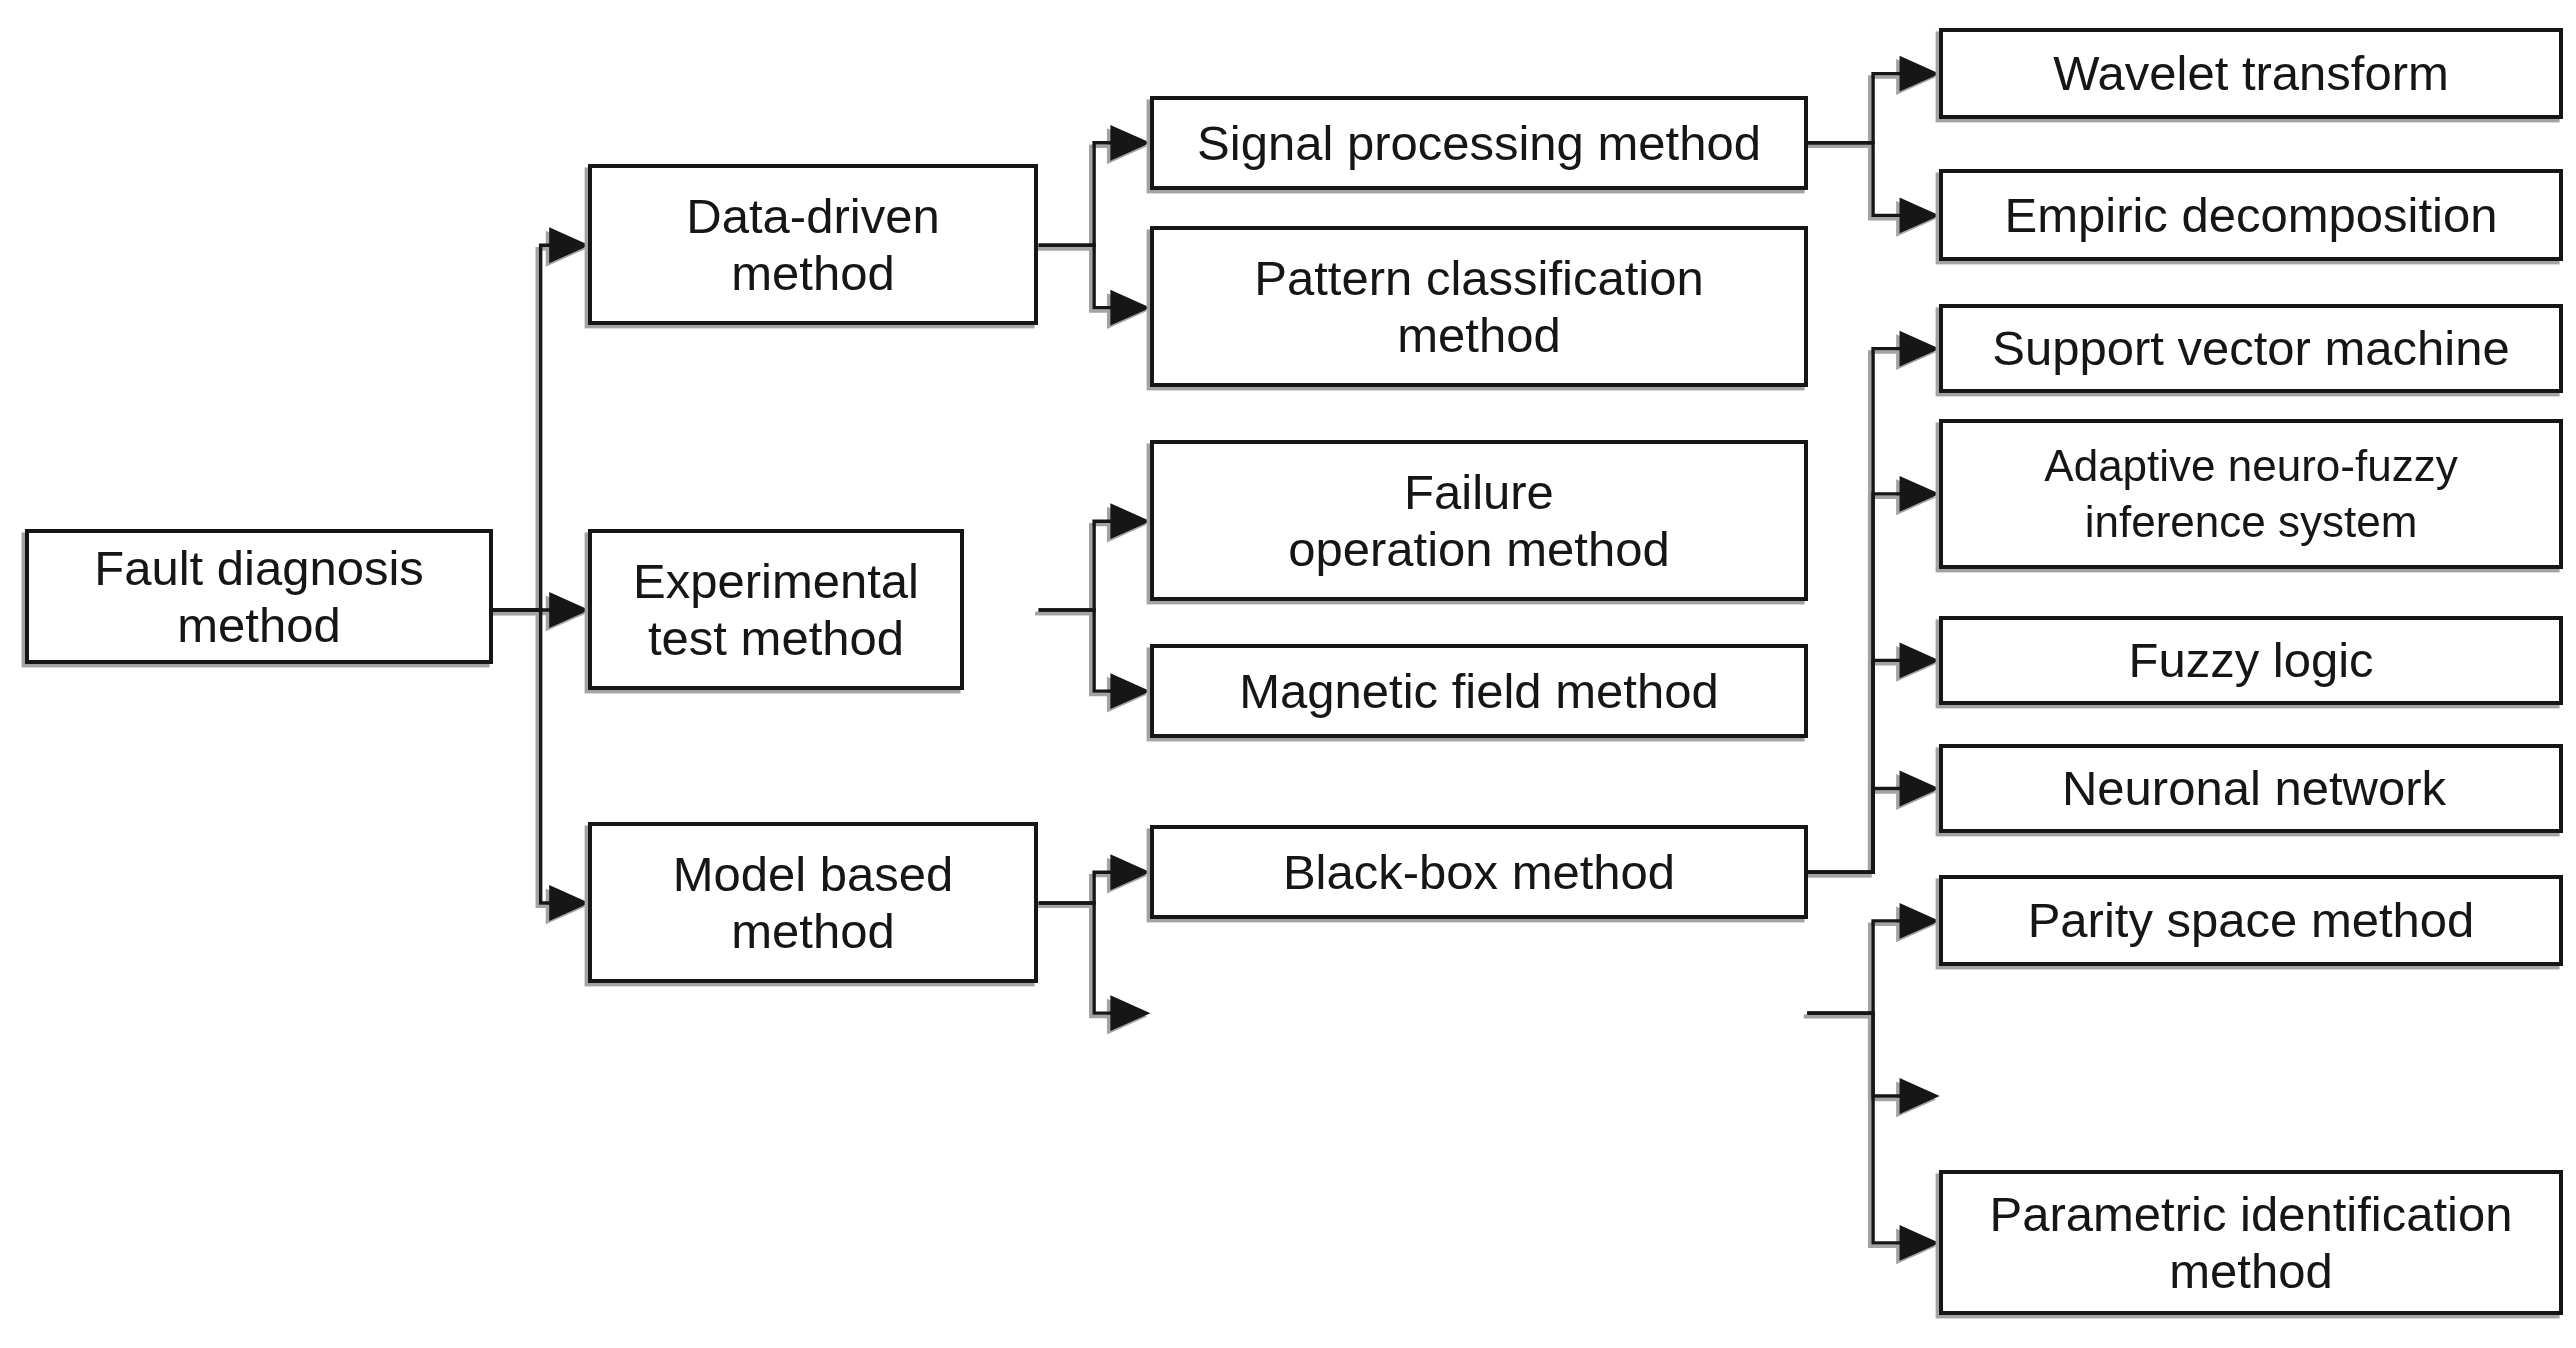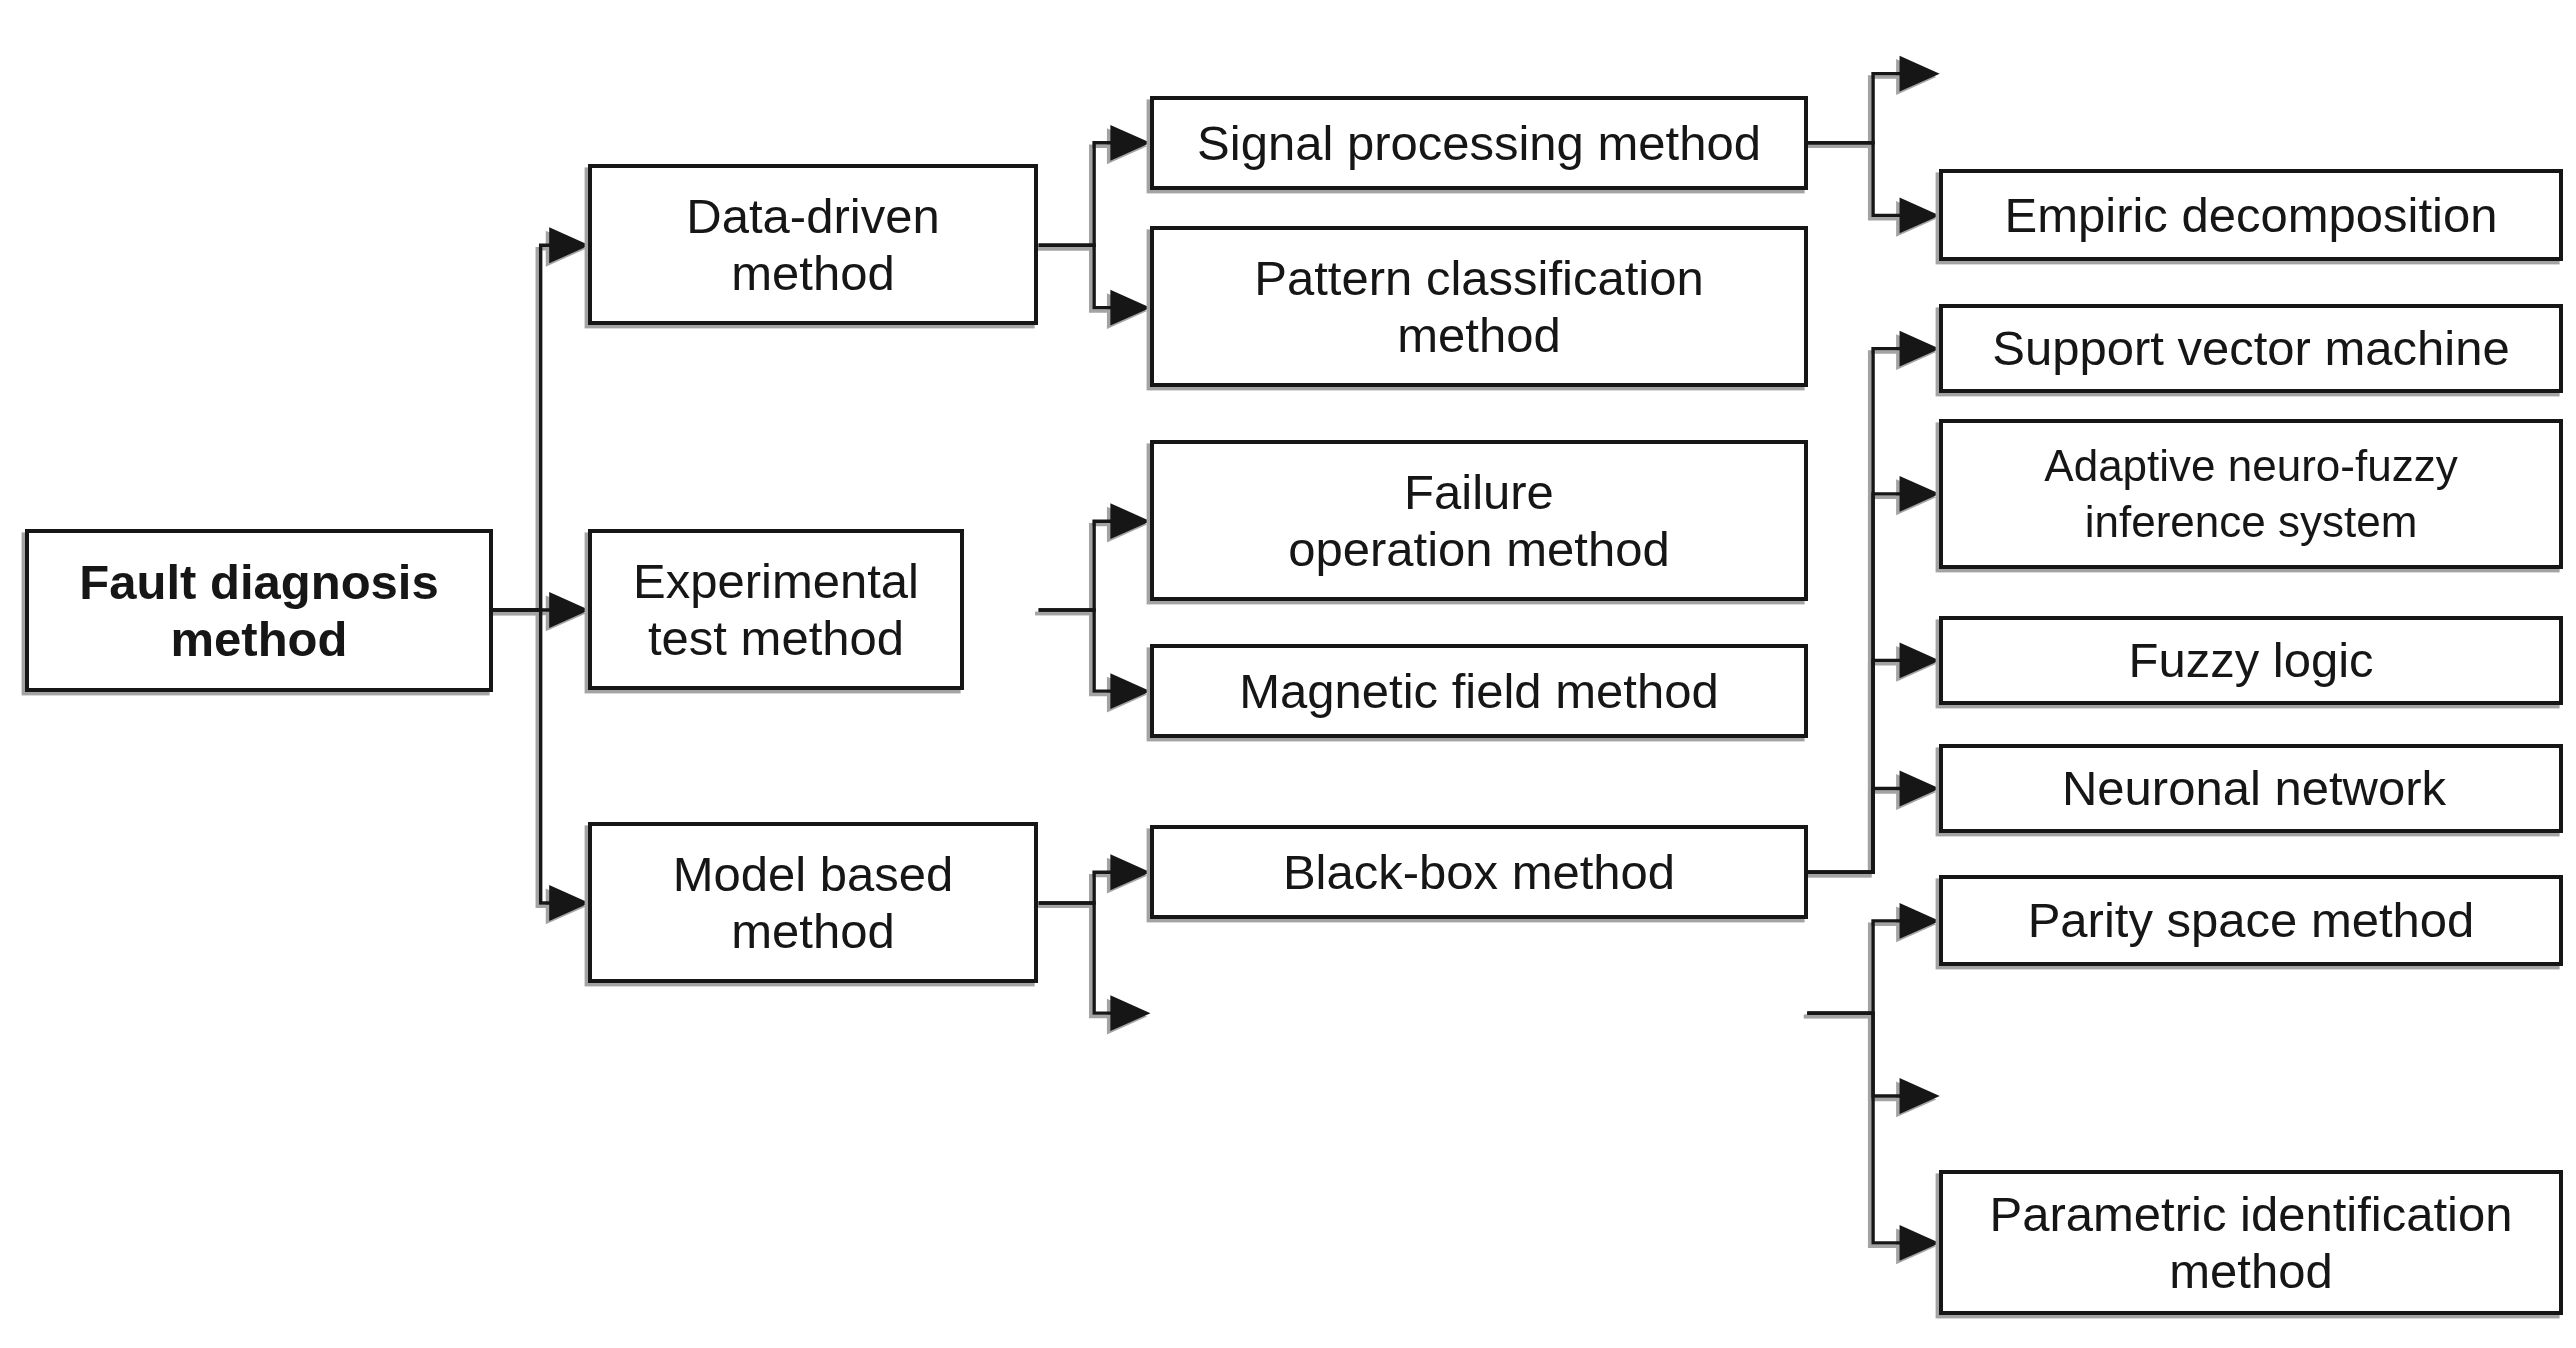--- a/index.html
+++ b/index.html
@@ -119,21 +119,21 @@
         <polygon points="2224,902 2224,944 2271,923"></polygon>
         <path d="M 2116 1186 H 2193 V 1078 H 2232"></path>
         <polygon points="2224,1057 2224,1099 2271,1078"></polygon>
         <path d="M 2116 1186 H 2193 V 1283 H 2232"></path>
         <polygon points="2224,1262 2224,1304 2271,1283"></polygon>
         <path d="M 2116 1186 H 2193 V 1455 H 2232"></path>
         <polygon points="2224,1434 2224,1476 2271,1455"></polygon>
       </g>
   </svg>
 
-  <div class="node" style="left:25px;top:529px;width:468px;height:163px;font-weight:bold;">
+  <div class="node" style="left:25px;top:529px;width:468px;height:135px;">
     <span class="label">Fault diagnosis<br>method</span>
   </div>
 
   <div class="node" style="left:588px;top:164px;width:450px;height:161px;">
     <span class="label">Data-driven<br>method</span>
   </div>
 
   <div class="node" style="left:588px;top:529px;width:376px;height:161px;">
     <span class="label">Experimental<br>test method</span>
   </div>
@@ -156,20 +156,23 @@
 
   <div class="node" style="left:1150px;top:644px;width:658px;height:94px;">
     <span class="label">Magnetic field method</span>
   </div>
 
   <div class="node" style="left:1150px;top:825px;width:658px;height:94px;">
     <span class="label">Black-box method</span>
   </div>
 
 
+  <div class="node" style="left:1939px;top:28px;width:624px;height:91px;">
+    <span class="label">Wavelet transform</span>
+  </div>
 
   <div class="node" style="left:1939px;top:169px;width:624px;height:92px;">
     <span class="label">Empiric decomposition</span>
   </div>
 
   <div class="node" style="left:1939px;top:304px;width:624px;height:89px;">
     <span class="label">Support vector machine</span>
   </div>
 
   <div class="node" style="left:1939px;top:419px;width:624px;height:150px;">

